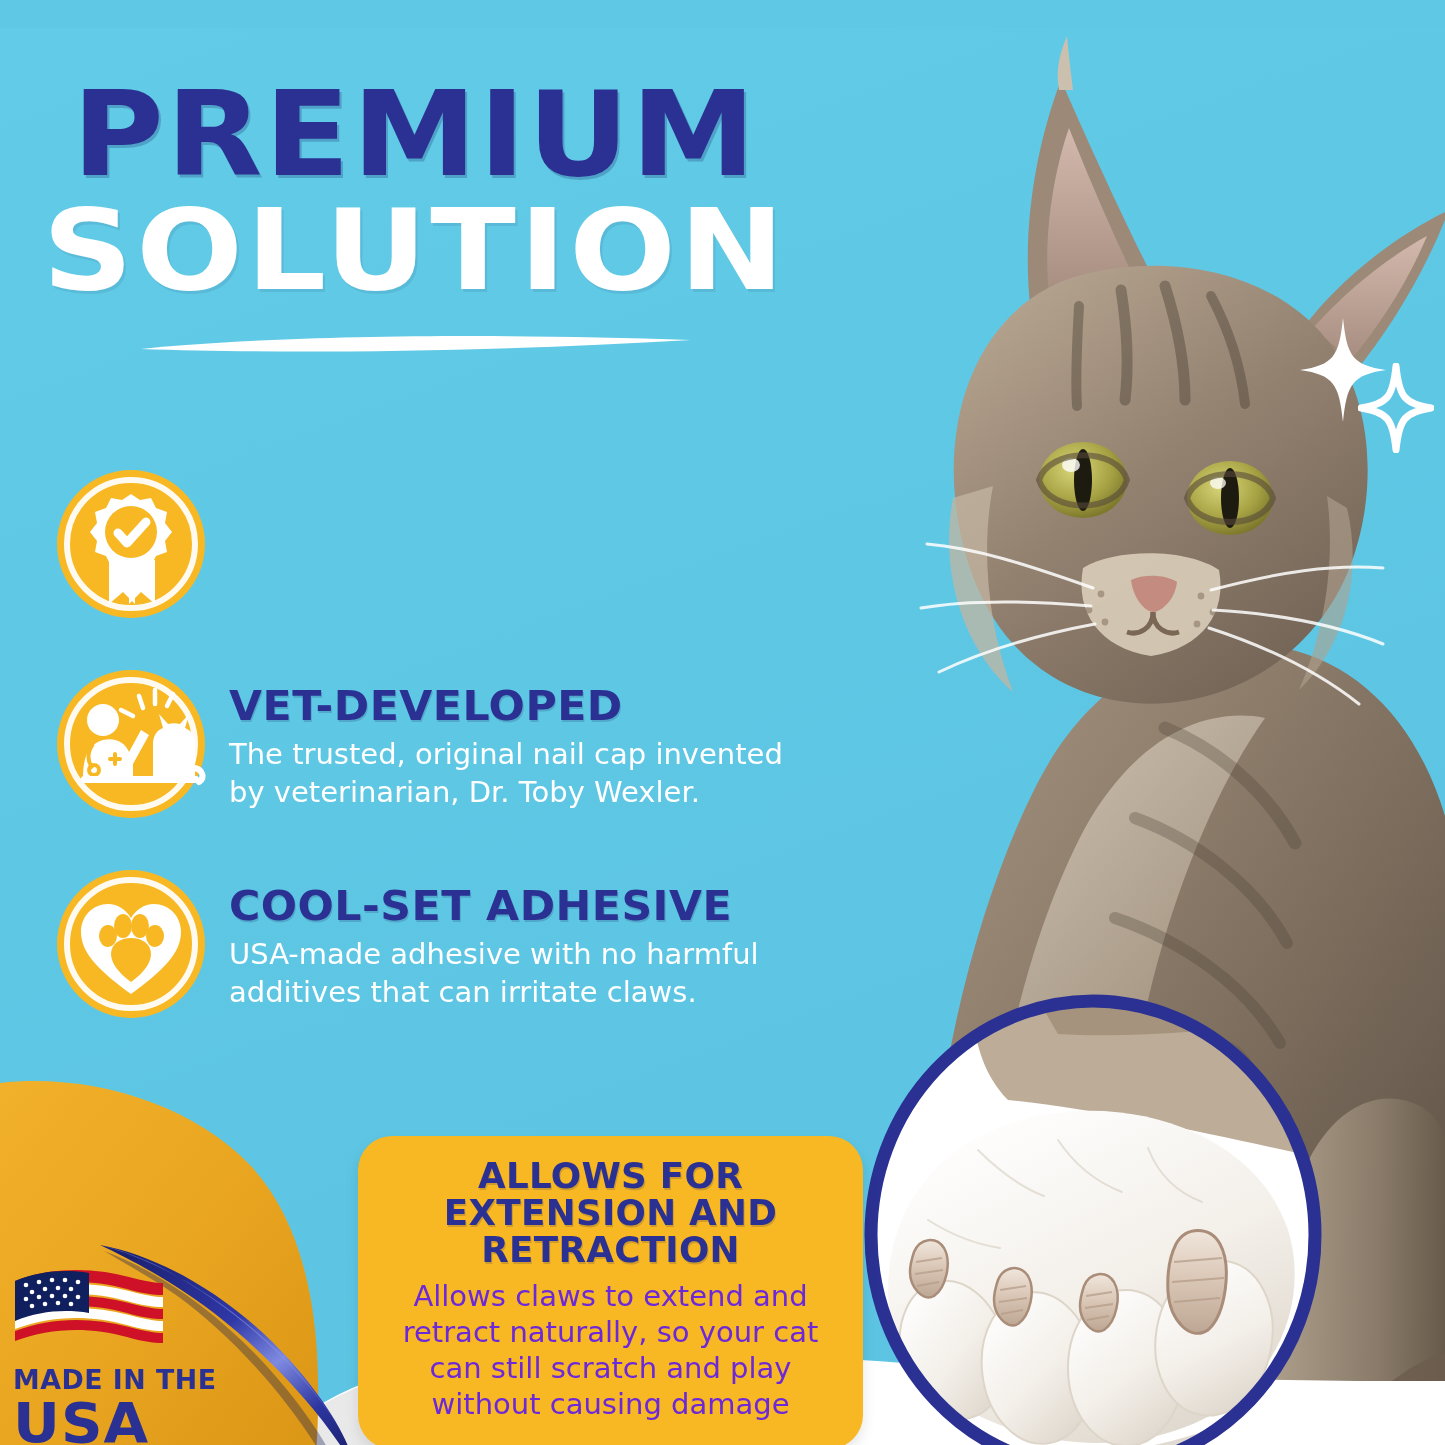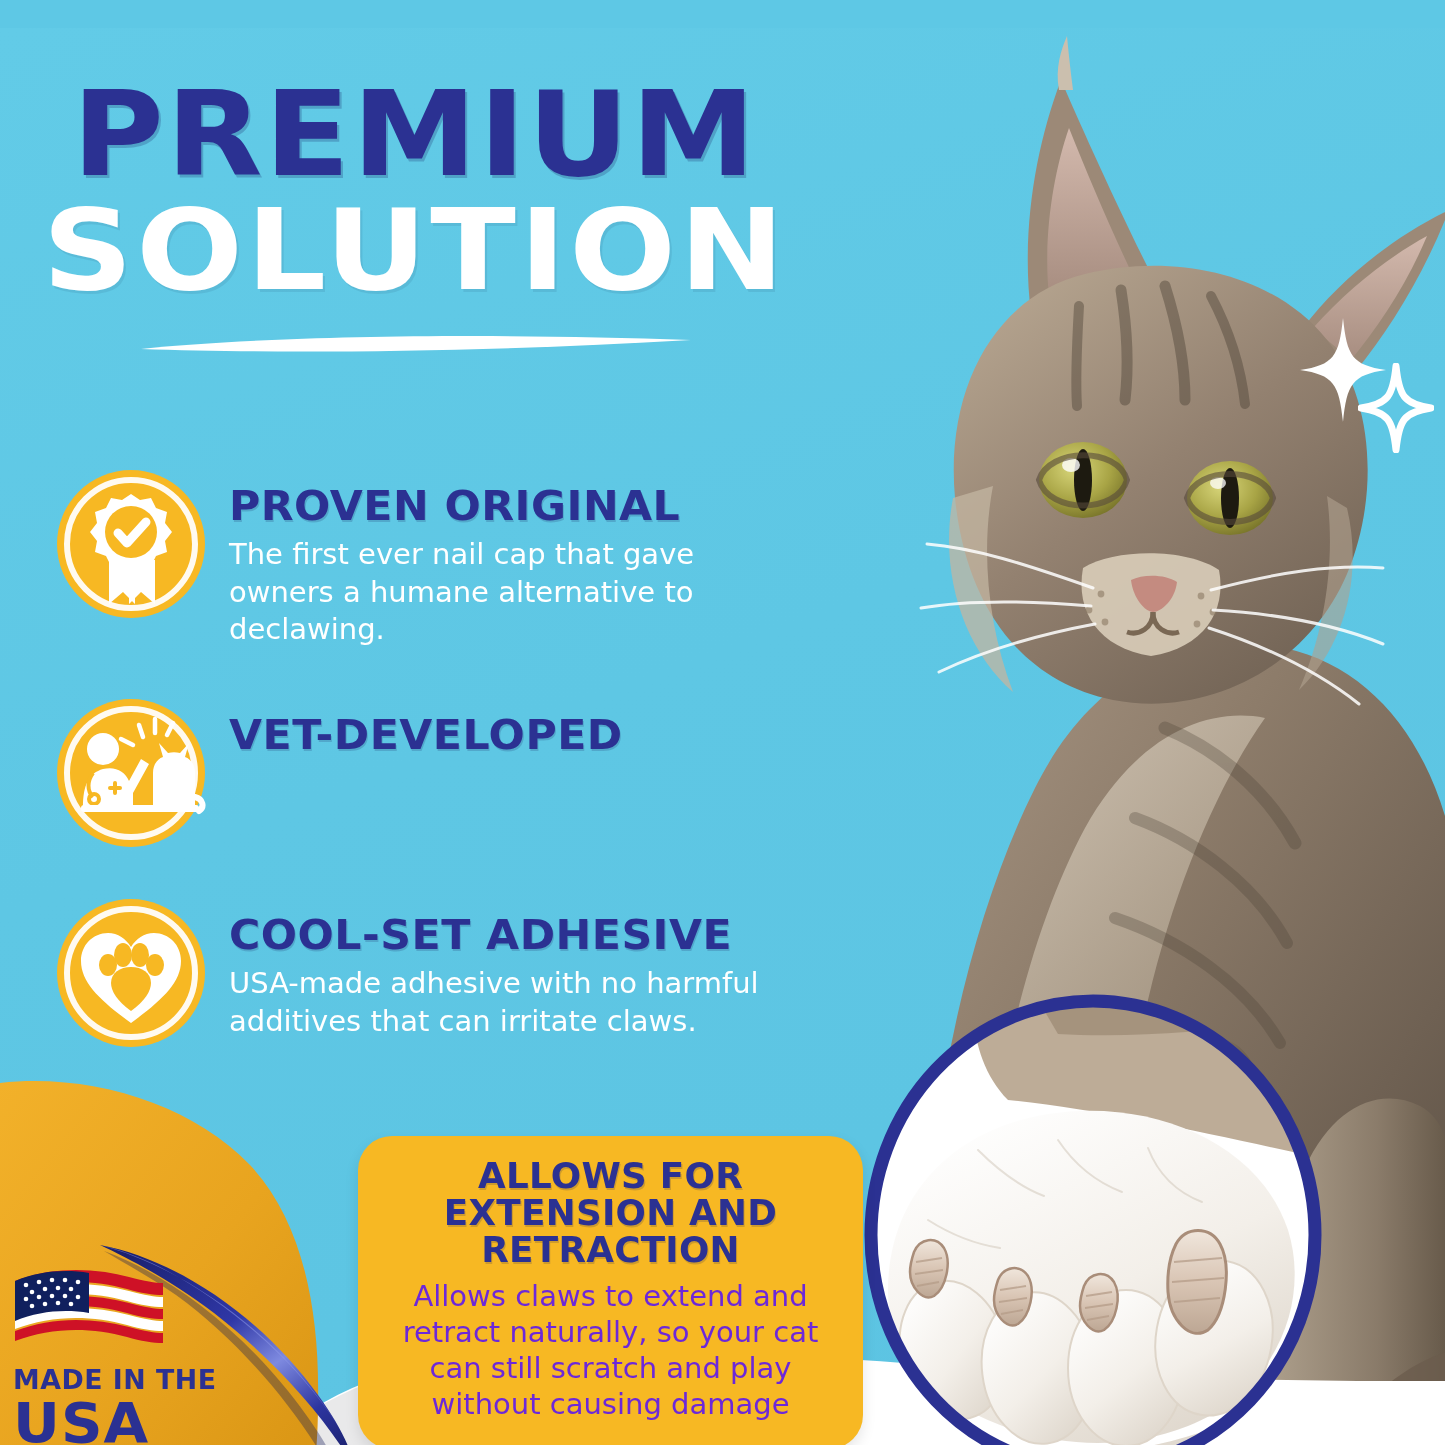--- a/index.html
+++ b/index.html
@@ -351,24 +351,20 @@
           <path d="M54,92 L54,136 L68,124 L80,136 L80,92 Z" fill="#ffffff"></path>
           <path d="M74,92 L74,136 L86,124 L100,136 L100,92 Z" fill="#ffffff"></path>
 
           <path d="M76,26 L85,32 L96,30 L101,40 L112,44 L110,55 L117,64 L110,73
                    L112,84 L101,88 L96,98 L85,96 L76,102 L67,96 L56,98 L51,88
                    L40,84 L42,73 L35,64 L42,55 L40,44 L51,40 L56,30 L67,32 Z" fill="#ffffff"></path>
           <circle cx="76" cy="64" r="26" fill="#f7b823"></circle>
           <path d="M63,65 L72,75 L91,54" fill="none" stroke="#ffffff" stroke-width="9" stroke-linecap="round" stroke-linejoin="round"></path>
         </svg>
       </div>
-      <div class="feature-text">
-        <div class="feature-title">PROVEN ORIGINAL</div>
-        <div class="feature-desc">The first ever nail cap that gave owners a humane alternative to declawing.</div>
-      </div>
     </div>
 
     <div class="feature-row" id="feature-row-1">
       <div class="feature-icon">
         <svg viewBox="0 0 152 152">
           <circle cx="76" cy="76" r="74" fill="#f7b823"></circle>
           <circle cx="76" cy="76" r="64" fill="none" stroke="#fffaf0" stroke-width="6"></circle>
 
           <circle cx="48" cy="52" r="16" fill="#ffffff"></circle>
           <path d="M28,110 C28,88 34,76 48,72 C60,69 70,74 74,84
@@ -388,20 +384,21 @@
           <g stroke="#ffffff" stroke-width="4.5" stroke-linecap="round">
             <path d="M88,40 L84,28"></path>
             <path d="M100,36 L100,22"></path>
             <path d="M112,38 L118,26"></path>
             <path d="M78,48 L66,42"></path>
           </g>
         </svg>
       </div>
       <div class="feature-text">
         <div class="feature-title">VET-DEVELOPED</div>
+        <div class="feature-desc">The trusted, original nail cap invented by veterinarian, Dr. Toby Wexler.</div>
       </div>
     </div>
 
     <div class="feature-row" id="feature-row-2">
       <div class="feature-icon">
         <svg viewBox="0 0 152 152">
           <circle cx="76" cy="76" r="74" fill="#f7b823"></circle>
           <circle cx="76" cy="76" r="64" fill="none" stroke="#fffaf0" stroke-width="6"></circle>
           <path d="M76,126 C46,104 26,86 26,64 C26,48 38,36 53,36
                    C63,36 71,42 76,50 C81,42 89,36 99,36

